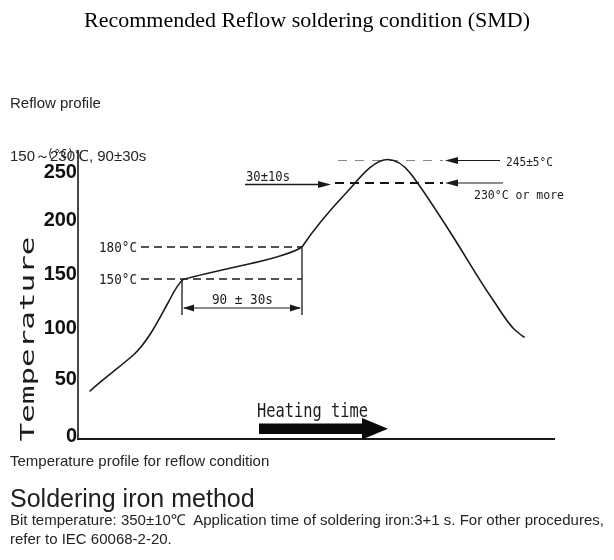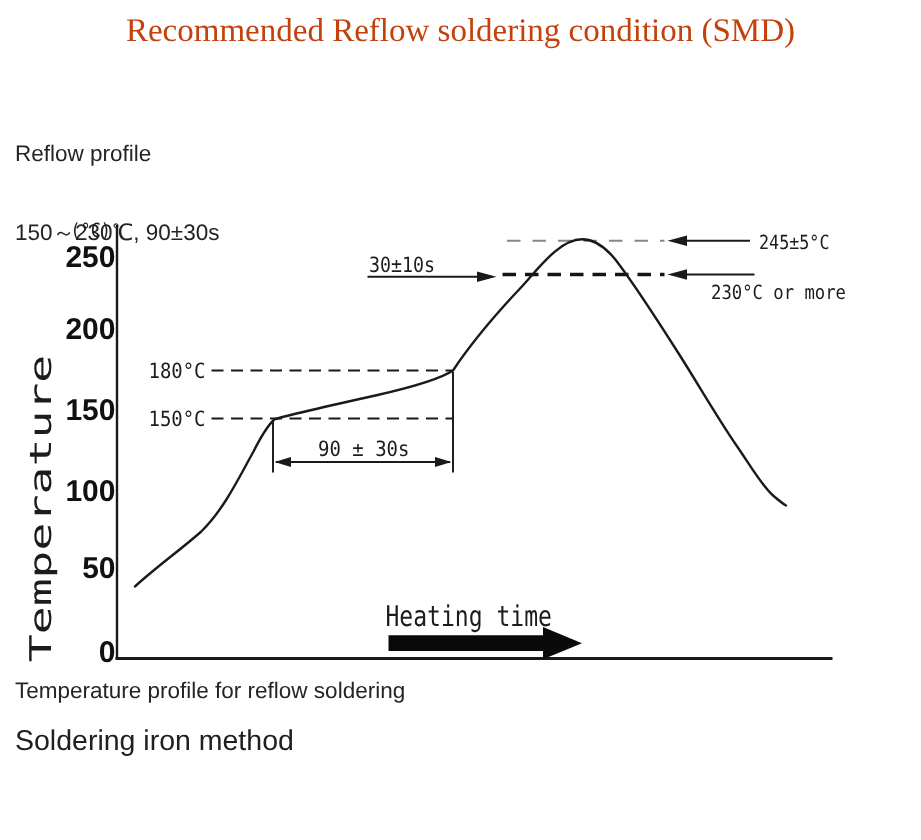--- a/index.html
+++ b/index.html
@@ -3,28 +3,28 @@
 <meta charset="utf-8">
 <style>
   html,body{margin:0;padding:0;background:#ffffff;}
   #page{
     position:relative;width:614px;height:560px;background:#ffffff;
     font-family:"Liberation Sans",sans-serif;color:#1a1a1a;overflow:hidden;
   }
   .title{
     position:absolute;top:7px;left:0;width:614px;text-align:center;
     font-family:"Liberation Serif",serif;font-size:22px;font-weight:400;
-    color:#c2410c;white-space:pre;
+    color:#000000;white-space:pre;
   }
   .bodytext{font-size:15px;line-height:17.5px;color:#242424;white-space:pre-wrap;}
   .intro{position:absolute;left:10px;top:59px;width:600px;}
   .caption{position:absolute;left:10px;top:452px;width:600px;}
   .iron-heading{
     position:absolute;left:10px;top:484px;width:600px;
-    font-size:19px;color:#202020;
+    font-size:25px;color:#202020;
   }
   .iron-body{position:absolute;left:10px;top:511px;width:604px;line-height:18.5px;}
   svg{position:absolute;left:0;top:130px;}
   svg text{fill:#1a1a1a;}
   .tick{
     font-family:"Liberation Sans",sans-serif;font-weight:bold;font-size:20px;
     fill:#111;
   }
   .cad{font-family:"DejaVu Sans Mono",monospace;fill:#1c1c1c;}
   .stroke{stroke:#1a1a1a;fill:none;}
@@ -102,17 +102,18 @@
              C 397 159.5, 404 165, 411 174
              C 424 191, 438 213, 452 235
              C 466 257, 478 278, 491 297
              C 500 310, 508 324, 515 330
              C 519 333.5, 521.5 335.5, 524 337"></path>
 
     <text class="cad" x="257" y="417" font-size="19" textLength="111" lengthAdjust="spacingAndGlyphs">Heating time</text>
     <polygon points="259,423.5 362,423.5 362,418 388,428.8 362,439.5 362,434 259,434" fill="#0a0a0a"></polygon>
   </svg>
 
-  <div class="caption bodytext">Temperature profile for reflow soldering</div>
+  <div class="caption bodytext">Temperature profile for reflow condition</div>
 
   <div class="iron-heading">Soldering iron method</div>
+  <div class="iron-body bodytext">Bit temperature: 350±10℃  Application time of soldering iron:3+1 s. For other procedures, refer to IEC 60068-2-20.</div>
 
 </div>
 
 </body></html>

